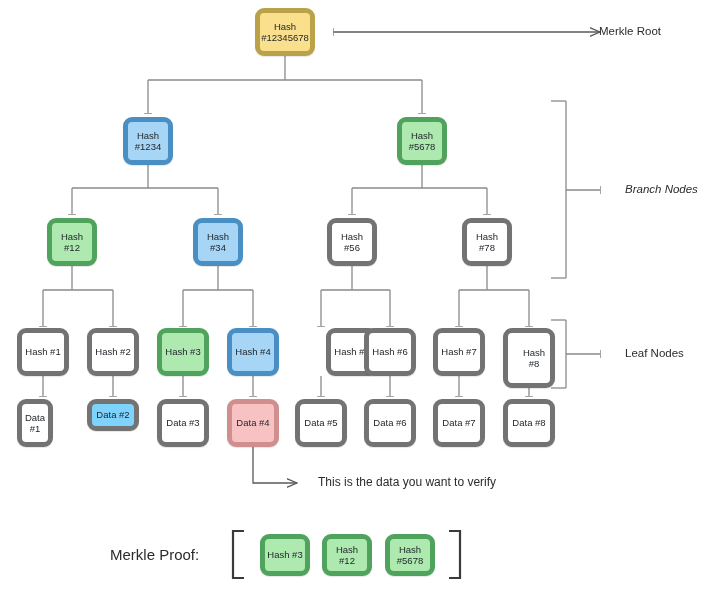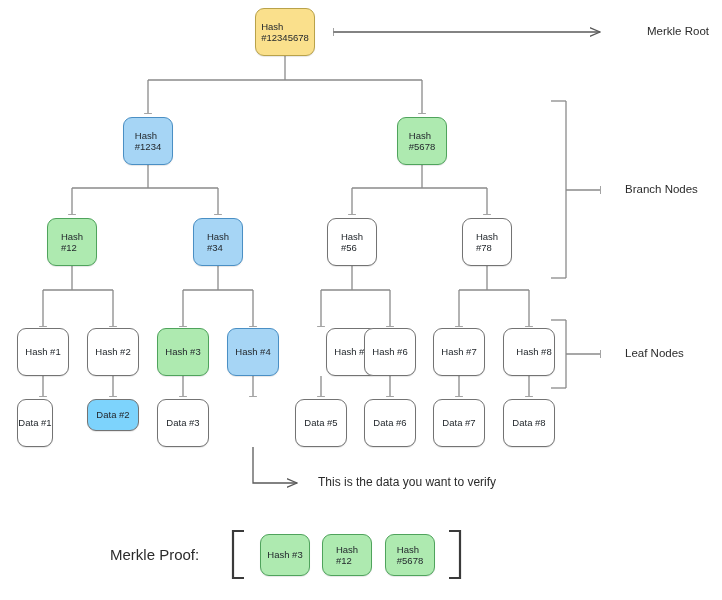--- a/index.html
+++ b/index.html
@@ -6,24 +6,24 @@
   body{
     width:722px;height:600px;background:#ffffff;
     font-family:"Liberation Sans","DejaVu Sans",sans-serif;
     color:#2b2b2b;overflow:hidden;position:relative;
   }
   #stage{position:absolute;left:0;top:0;width:722px;height:600px;}
   svg.wires{position:absolute;left:0;top:0;width:722px;height:600px;pointer-events:none;}
 
   .node{
     position:absolute;box-sizing:border-box;
-    border:1px solid #737373;border-radius:9px;
+    border:5px solid #737373;border-radius:9px;
     background:#ffffff;
     display:flex;align-items:center;justify-content:center;
-    line-height:1.18;
+    text-align:center;line-height:1.18;
     font-size:9.5px;color:#23282d;
     white-space:pre-line;
     box-shadow:0 1px 1px rgba(0,0,0,0.10);
     z-index:3;
   }
   .node.root{border-color:#b9a24a;}
   .node.blue{border-color:#4a8fc4;}
   .node.green{border-color:#4fa35c;}
   .node.pink{border-color:#d08f8f;}
 
@@ -132,32 +132,33 @@
   <div class="node" style="left:462px;top:218px;width:50px;height:48px;background:#ffffff;">Hash
 #78</div>
 
   <div class="node" style="left:17px;top:328px;width:52px;height:48px;background:#ffffff;">Hash #1</div>
   <div class="node" style="left:87px;top:328px;width:52px;height:48px;background:#ffffff;">Hash #2</div>
   <div class="node green" style="left:157px;top:328px;width:52px;height:48px;background:#aeeab0;">Hash #3</div>
   <div class="node blue" style="left:227px;top:328px;width:52px;height:48px;background:#a6d5f5;">Hash #4</div>
   <div class="node" style="left:295px;top:328px;width:52px;height:48px;background:#ffffff;margin-left:31px;">Hash #5</div>
   <div class="node" style="left:364px;top:328px;width:52px;height:48px;background:#ffffff;">Hash #6</div>
   <div class="node" style="left:433px;top:328px;width:52px;height:48px;background:#ffffff;">Hash #7</div>
-  <div class="node" style="left:503px;top:328px;width:52px;height:48px;background:#ffffff;padding-left:10px;">Hash #8</div>
+  <div class="node" style="left:503px;top:328px;width:52px;height:60px;background:#ffffff;padding-left:10px;">Hash #8</div>
 
   <div class="node" style="left:17px;top:399px;width:36px;height:48px;background:#ffffff;">Data #1</div>
   <div class="node" style="left:87px;top:399px;width:52px;height:32px;background:#7dd3fc;">Data #2</div>
   <div class="node" style="left:157px;top:399px;width:52px;height:48px;background:#ffffff;">Data #3</div>
+  <div class="node pink" style="left:227px;top:399px;width:52px;height:48px;background:#f8c2c2;">Data #4</div>
   <div class="node" style="left:295px;top:399px;width:52px;height:48px;background:#ffffff;">Data #5</div>
   <div class="node" style="left:364px;top:399px;width:52px;height:48px;background:#ffffff;">Data #6</div>
   <div class="node" style="left:433px;top:399px;width:52px;height:48px;background:#ffffff;">Data #7</div>
   <div class="node" style="left:503px;top:399px;width:52px;height:48px;background:#ffffff;">Data #8</div>
 
-  <div class="label" style="left:599px;top:25px;margin-left:48px;">Merkle Root</div>
-  <div class="label" style="left:625px;top:183px;">Branch Nodes</div>
+  <div class="label" style="left:599px;top:25px;">Merkle Root</div>
+  <div class="label" style="left:625px;top:183px;font-style:italic;">Branch Nodes</div>
   <div class="label" style="left:625px;top:347px;">Leaf Nodes</div>
 
   <div class="annot" style="left:310px;top:475px;">This is the data you want to verify</div>
 
   <div class="proof-label" style="left:110px;top:546px;">Merkle Proof:</div>
 
   <div class="node green" style="left:260px;top:534px;width:50px;height:42px;background:#aeeab0;">Hash #3</div>
   <div class="node green" style="left:322px;top:534px;width:50px;height:42px;background:#aeeab0;">Hash
 #12</div>
   <div class="node green" style="left:385px;top:534px;width:50px;height:42px;background:#aeeab0;">Hash

